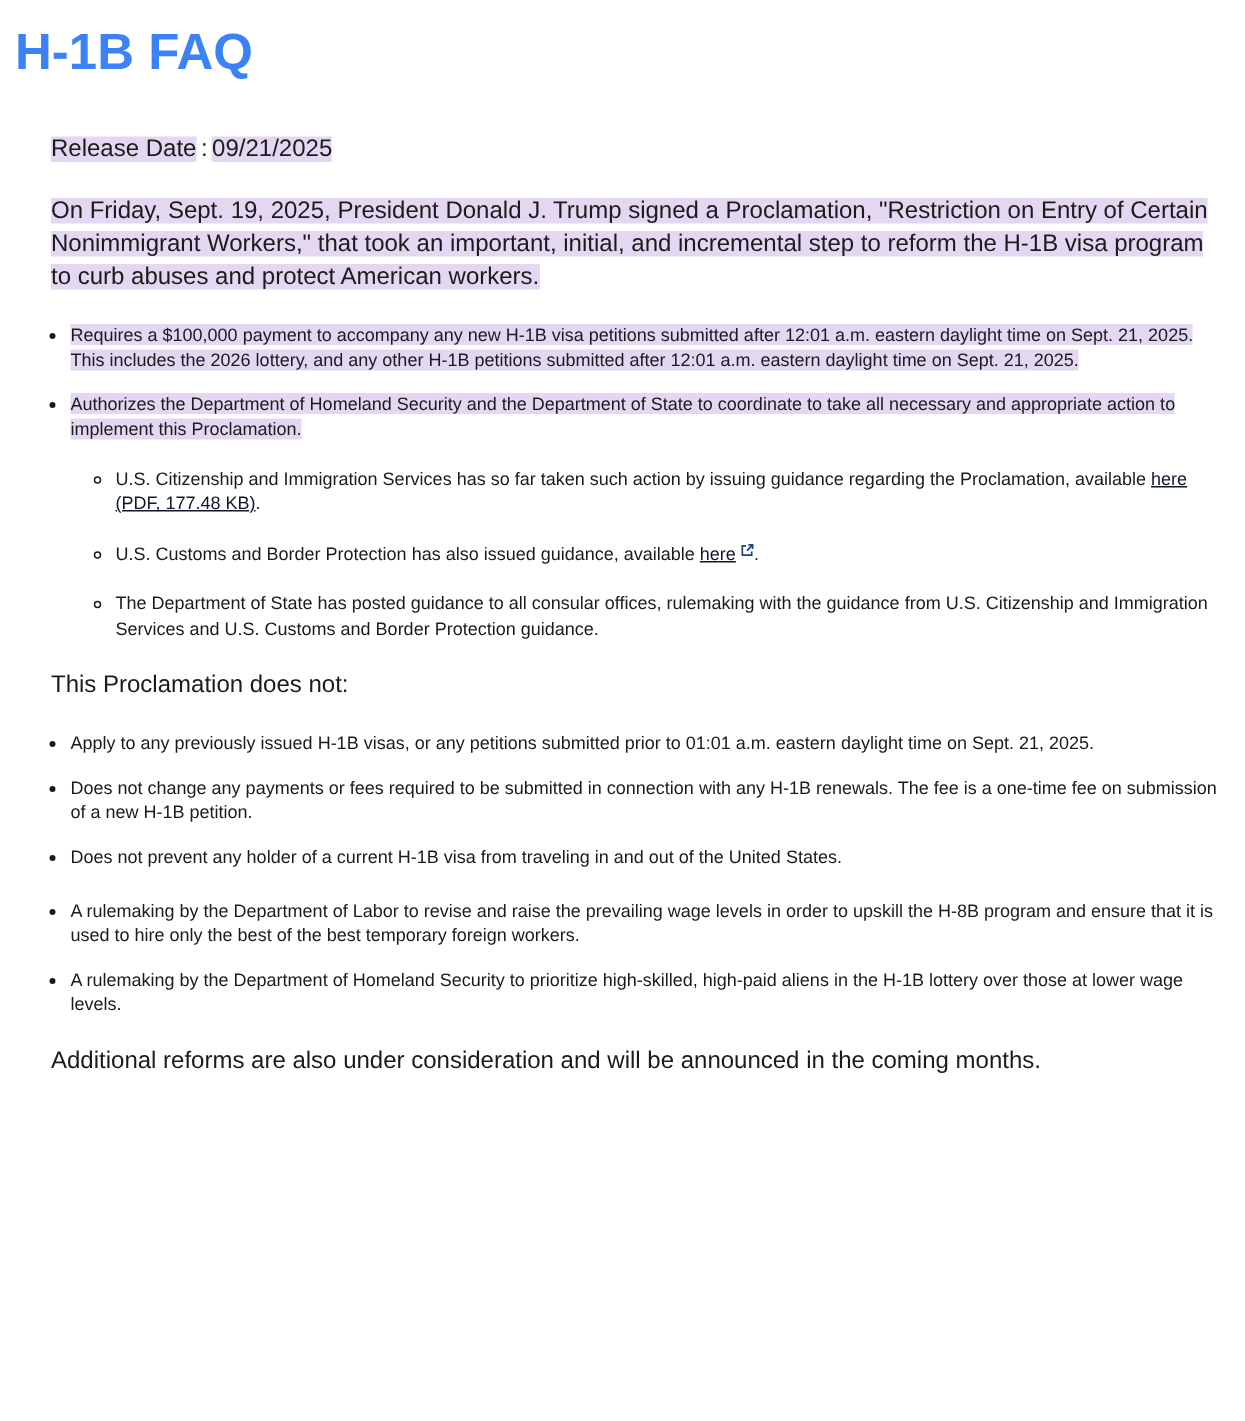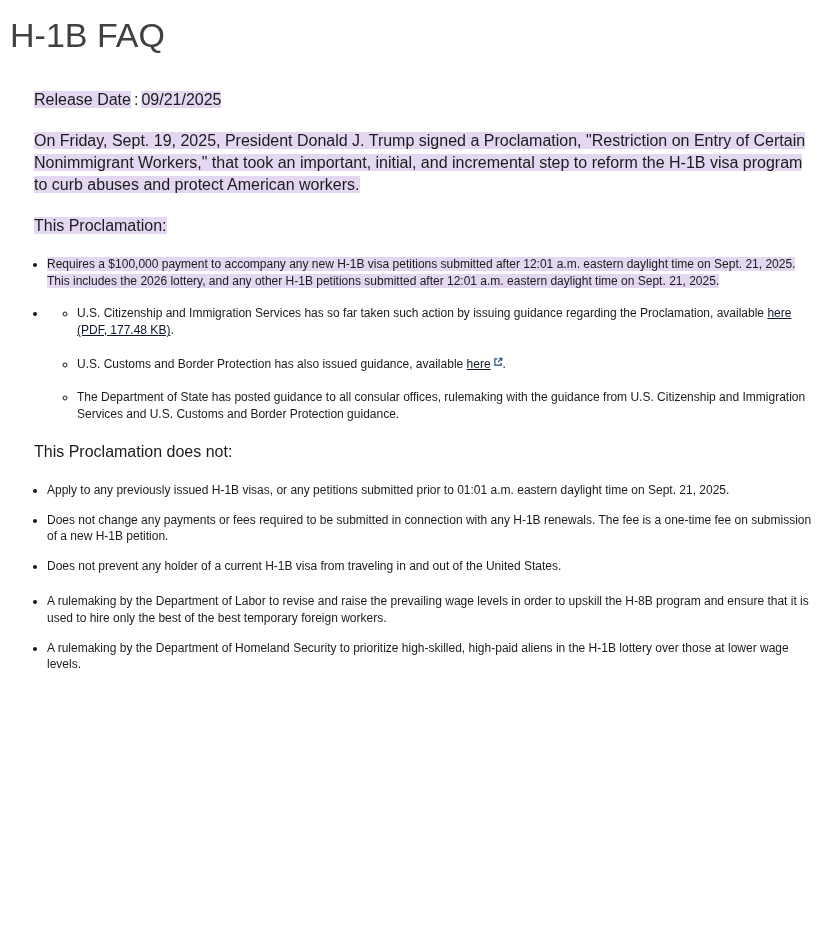--- a/index.html
+++ b/index.html
@@ -8,22 +8,22 @@
     font-family: "Liberation Sans", sans-serif;
     color: #1b1b1b;
     -webkit-font-smoothing: antialiased;
   }
   .page {
     width: 830px;
     padding: 6px 16px 24px 10px;
   }
   h1.page-title {
     font-size: 34px;
-    font-weight: 400;
-    color: #404040;
+    font-weight: 700;
+    color: #3b82f6;
     margin: 10px 0 34px 0;
   }
   p {
     font-size: 16px;
     line-height: 1.38;
     margin: 19px 0;
     padding-left: 24px;
   }
   ul {
     margin: 15px 0 19px 0;
@@ -62,25 +62,24 @@
 <body>
 
 <main class="page">
 
   <h1 class="page-title">H-1B FAQ</h1>
 
   <p class="release"><span class="hl">Release Date</span><span class="sep">:</span><span class="hl">09/21/2025</span></p>
 
   <p><span class="hl">On Friday, Sept. 19, 2025, President Donald J. Trump signed a Proclamation, "Restriction on Entry of Certain Nonimmigrant Workers," that took an important, initial, and incremental step to reform the H-1B visa program to curb abuses and protect American workers.</span></p>
 
-  <p><span class="hl">This Proclamation:</span></p>
 
   <ul>
     <li><span class="hl">Requires a $100,000 payment to accompany any new H-1B visa petitions submitted after 12:01 a.m. eastern daylight time on Sept. 21, 2025. This includes the 2026 lottery, and any other H-1B petitions submitted after 12:01 a.m. eastern daylight time on Sept. 21, 2025.</span></li>
-    <li>
+    <li><span class="hl">Authorizes the Department of Homeland Security and the Department of State to coordinate to take all necessary and appropriate action to implement this Proclamation.</span>
       <ul>
         <li><span>U.S. Citizenship and Immigration Services has so far taken such action by issuing guidance regarding the Proclamation, available </span><a class="link">here (PDF, 177.48 KB)</a><span>.</span></li>
         <li><span>U.S. Customs and Border Protection has also issued guidance, available </span><a class="link">here</a><svg class="ext" viewBox="0 0 16 16" aria-hidden="true">
               <path d="M7 3H3v10h10V9" fill="none" stroke="currentColor" stroke-width="1.8"></path>
               <path d="M9.5 2H14v4.5" fill="none" stroke="currentColor" stroke-width="1.8"></path>
               <path d="M14 2L8 8.2" fill="none" stroke="currentColor" stroke-width="1.8"></path>
             </svg><span>.</span></li>
         <li><span>The Department of State has posted guidance to all consular offices, rulemaking with the guidance from U.S. Citizenship and Immigration Services and U.S. Customs and Border Protection guidance.</span></li>
       </ul>
     </li>
@@ -93,14 +92,15 @@
     <li><span>Does not change any payments or fees required to be submitted in connection with any H-1B renewals. The fee is a one-time fee on submission of a new H-1B petition.</span></li>
     <li><span>Does not prevent any holder of a current H-1B visa from traveling in and out of the United States.</span></li>
   </ul>
 
 
   <ul>
     <li><span>A rulemaking by the Department of Labor to revise and raise the prevailing wage levels in order to upskill the H-8B program and ensure that it is used to hire only the best of the best temporary foreign workers.</span></li>
     <li><span>A rulemaking by the Department of Homeland Security to prioritize high-skilled, high-paid aliens in the H-1B lottery over those at lower wage levels.</span></li>
   </ul>
 
+  <p>Additional reforms are also under consideration and will be announced in the coming months.</p>
 
 </main>
 
 </body></html>

